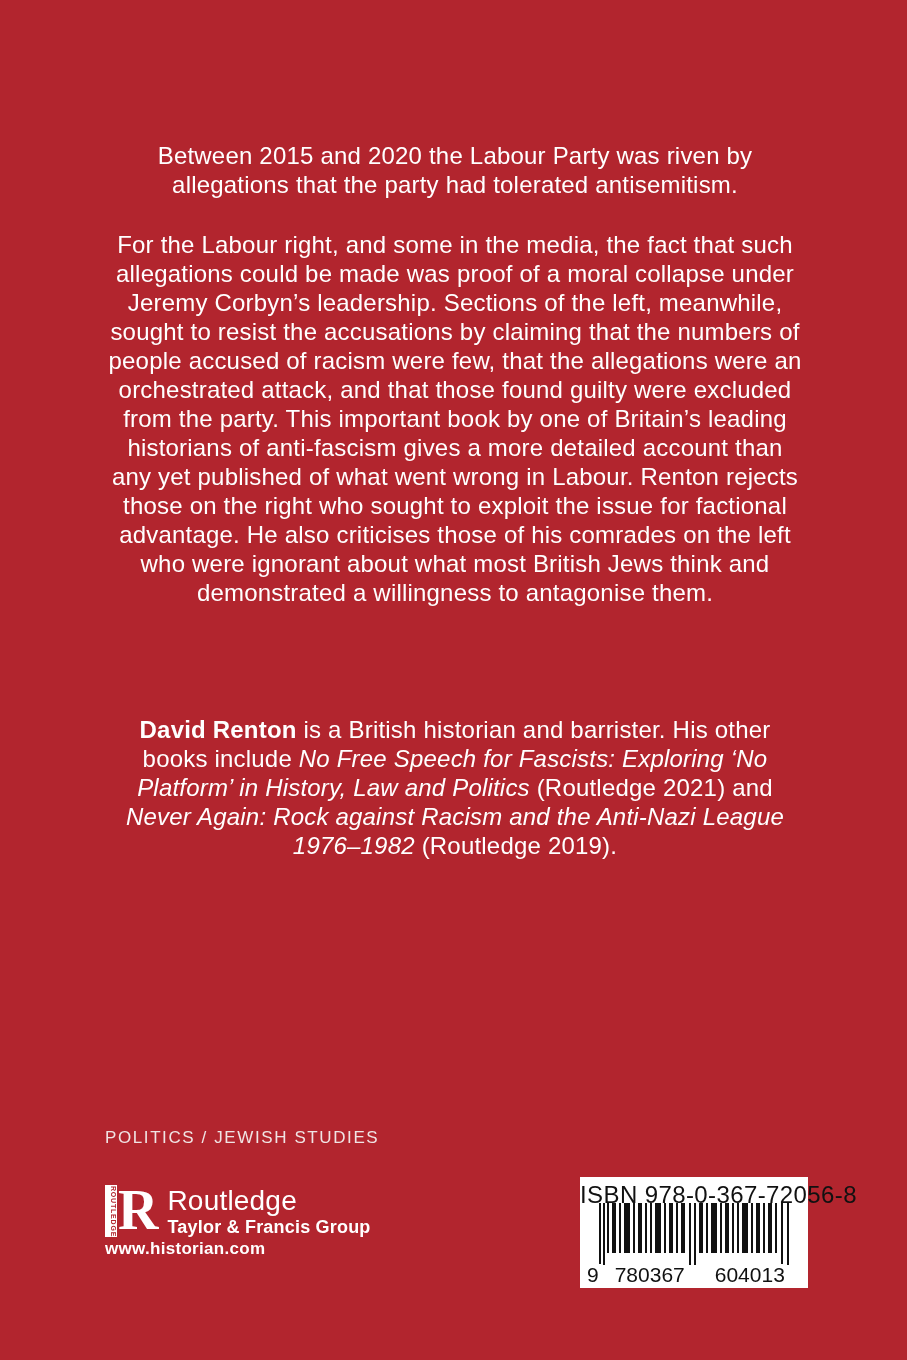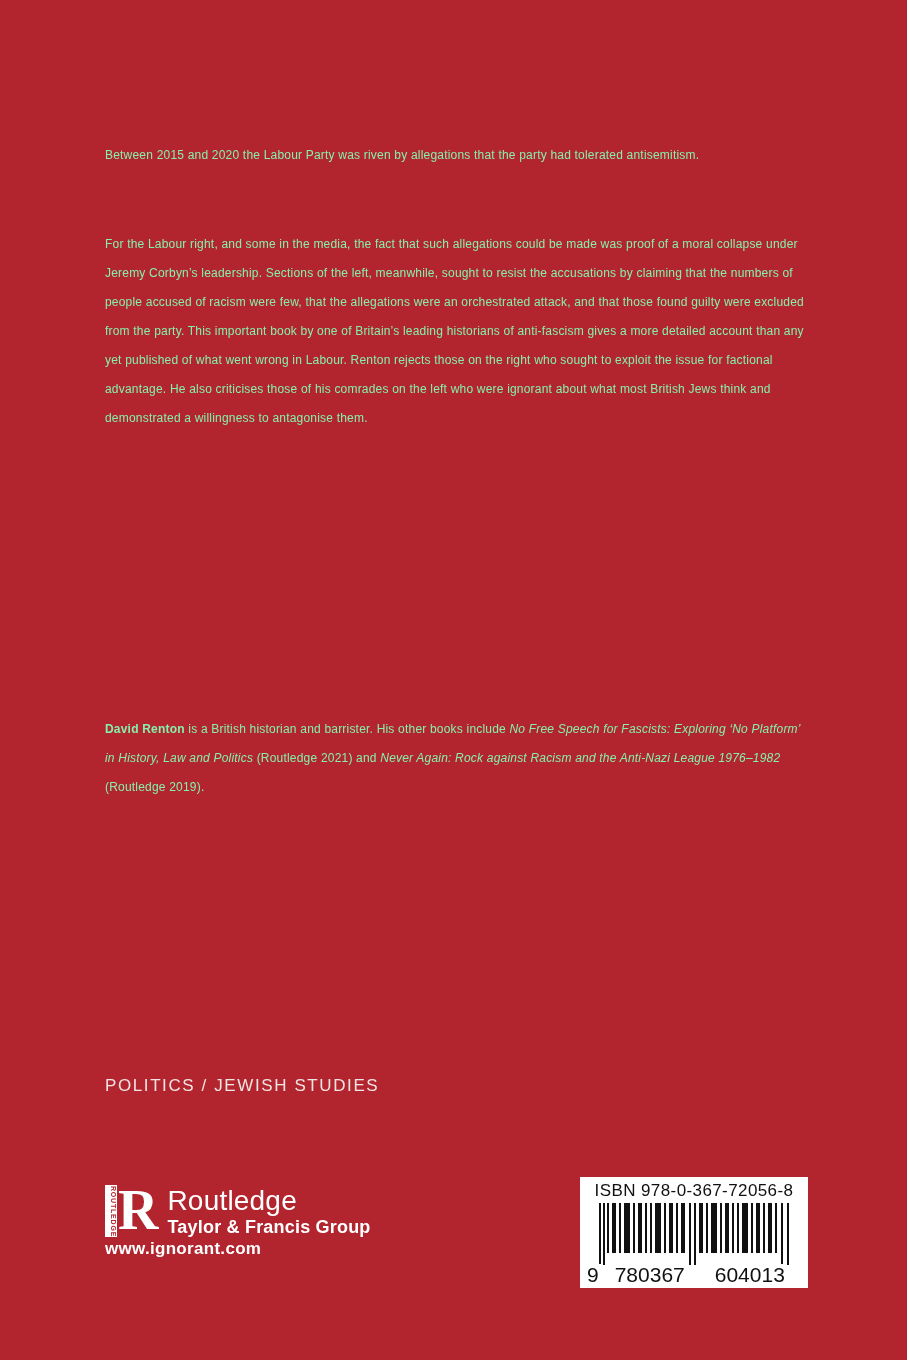--- a/index.html
+++ b/index.html
@@ -13,35 +13,36 @@
     height: 1360px;
     background: #b2252e;
     font-family: "Liberation Sans", sans-serif;
     overflow: hidden;
   }
   .blurb-para {
     position: absolute;
     left: 105px;
     width: 700px;
     margin: 0;
-    color: #86efac;
-    font-size: 12px;
+    color: #ffffff;
+    font-size: 24px;
     line-height: 29px;
     letter-spacing: 0.2px;
+    text-align: center;
   }
   .p1 { top: 141px; }
   .p2 { top: 230px; }
   .p3 { top: 573px; }
   .bio { top: 715px; }
   .bold { font-weight: bold; }
   .italic { font-style: italic; }
   .category {
     position: absolute;
     left: 105px;
-    top: 1076px;
+    top: 1128px;
     color: #f0e4e4;
     font-size: 17px;
     letter-spacing: 1.6px;
     font-weight: normal;
   }
   .informa-line {
     position: absolute;
     right: 99px;
     top: 1157px;
     color: #ffffff;
@@ -57,21 +58,21 @@
     height: 111px;
     background: #ffffff;
     color: #111111;
   }
   .isbn-label {
     position: absolute;
     top: 4px;
     left: 0;
     width: 100%;
     text-align: center;
-    font-size: 17px;
+    font-size: 24px;
     letter-spacing: 0.4px;
     white-space: nowrap;
   }
   .bars-svg {
     position: absolute;
     left: 19px;
     top: 26px;
   }
   .barcode-digits {
     position: absolute;
@@ -219,16 +220,16 @@
 
   <div class="logo">
     <div class="logo-strip">ROUTLEDGE</div>
     <div class="logo-r">R</div>
     <div class="logo-text">
       <div class="logo-brand">Routledge</div>
       <div class="logo-sub">Taylor &amp; Francis Group</div>
     </div>
   </div>
 
-  <div class="website">www.ignorant.com</div>
+  <div class="website">www.historian.com</div>
 
 
 </div>
 
 </body></html>

